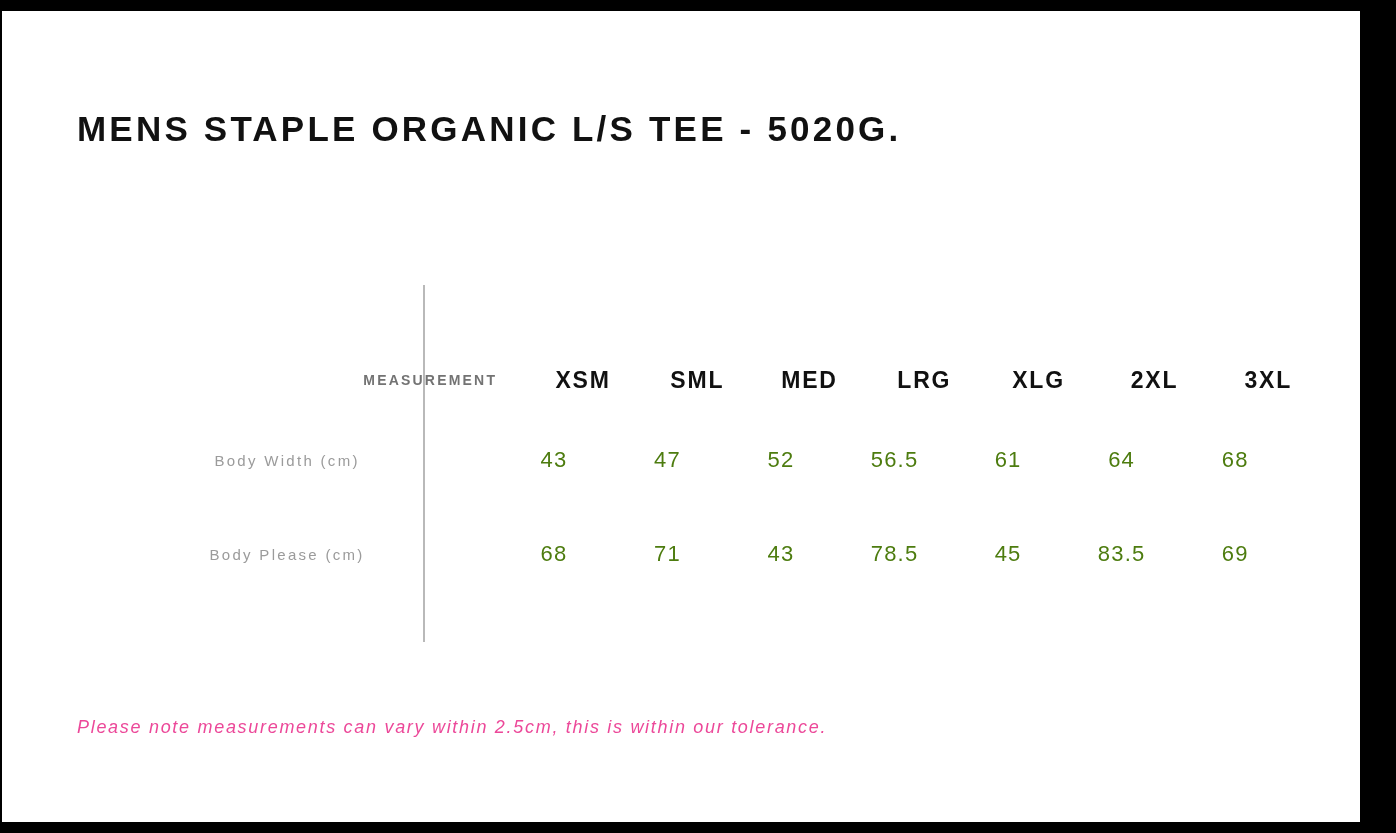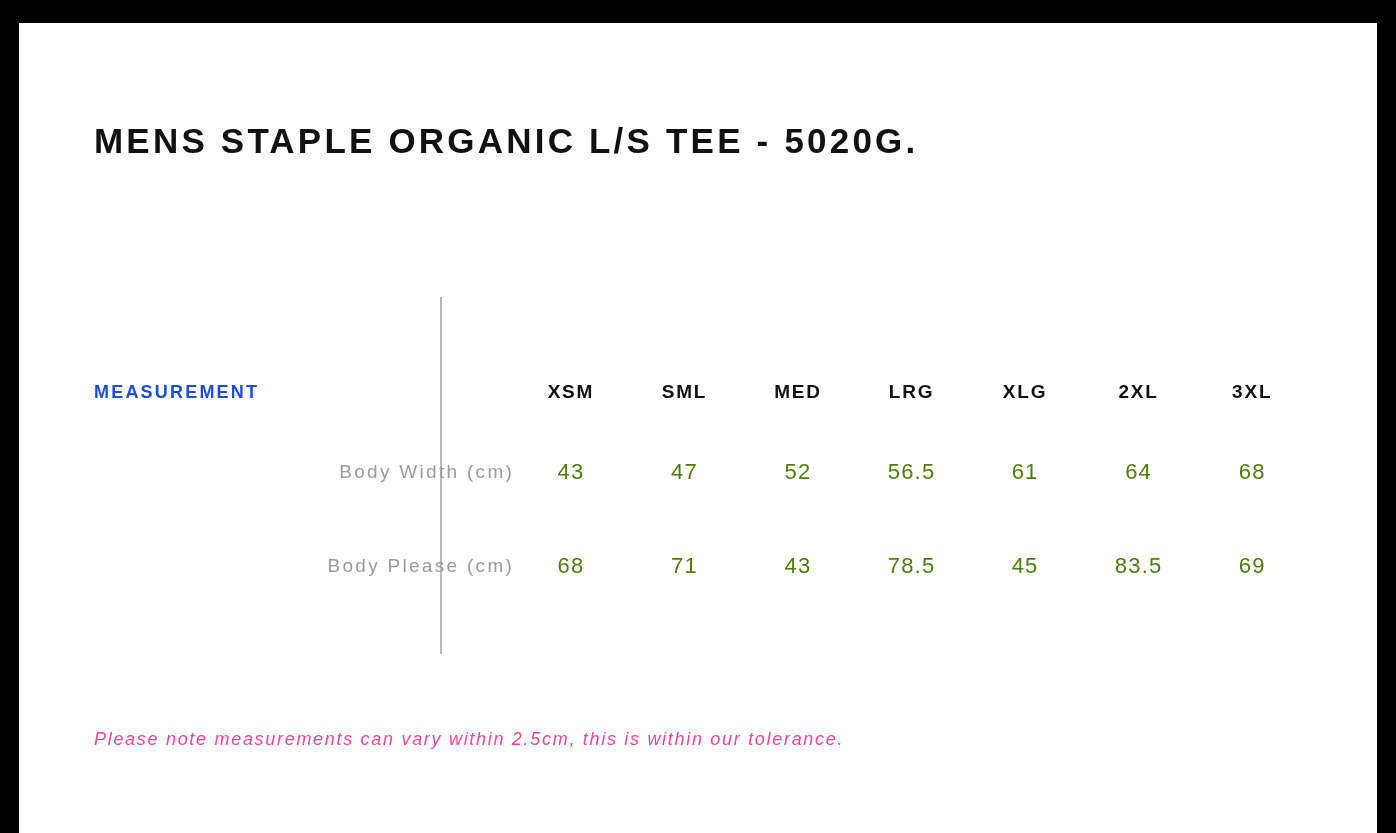--- a/index.html
+++ b/index.html
@@ -8,27 +8,26 @@
   }
   body {
     width: 1396px;
     height: 833px;
     background: #000000;
     font-family: "Liberation Sans", sans-serif;
     overflow: hidden;
   }
   .page {
     position: absolute;
-    left: 19px;
+    left: 2px;
     top: 11px;
     width: 1358px;
     height: 811px;
     background: #ffffff;
     box-sizing: border-box;
-    margin-top: 12px;
   }
   .title {
     position: absolute;
     left: 75px;
     top: 98px;
     font-size: 35px;
     font-weight: bold;
     letter-spacing: 3.2px;
     color: #111111;
     white-space: nowrap;
@@ -54,40 +53,40 @@
 
   table.sizechart th, table.sizechart td {
     padding: 0;
     border: none;
   }
   .head-row th {
     height: 66px;
     vertical-align: middle;
   }
   .head-label {
-    text-align: left;
-    font-size: 18px;
+    text-align: right;
+    font-size: 14px;
     font-weight: bold;
     letter-spacing: 2.2px;
-    color: #1d4ed8;
+    color: #737373;
   }
   .head-size {
-    text-align: center;
-    font-size: 19px;
+    text-align: right;
+    font-size: 23px;
     font-weight: bold;
     letter-spacing: 1.8px;
     color: #111111;
   }
   .data-row td {
     height: 94px;
     vertical-align: middle;
   }
   .row-label {
-    text-align: right;
-    font-size: 19px;
+    text-align: center;
+    font-size: 15px;
     font-weight: normal;
     letter-spacing: 2.3px;
     color: #9b9b9b;
   }
   .cell-value {
     text-align: center;
     font-size: 22px;
     font-weight: normal;
     letter-spacing: 1.2px;
     color: #4d7c0f;

